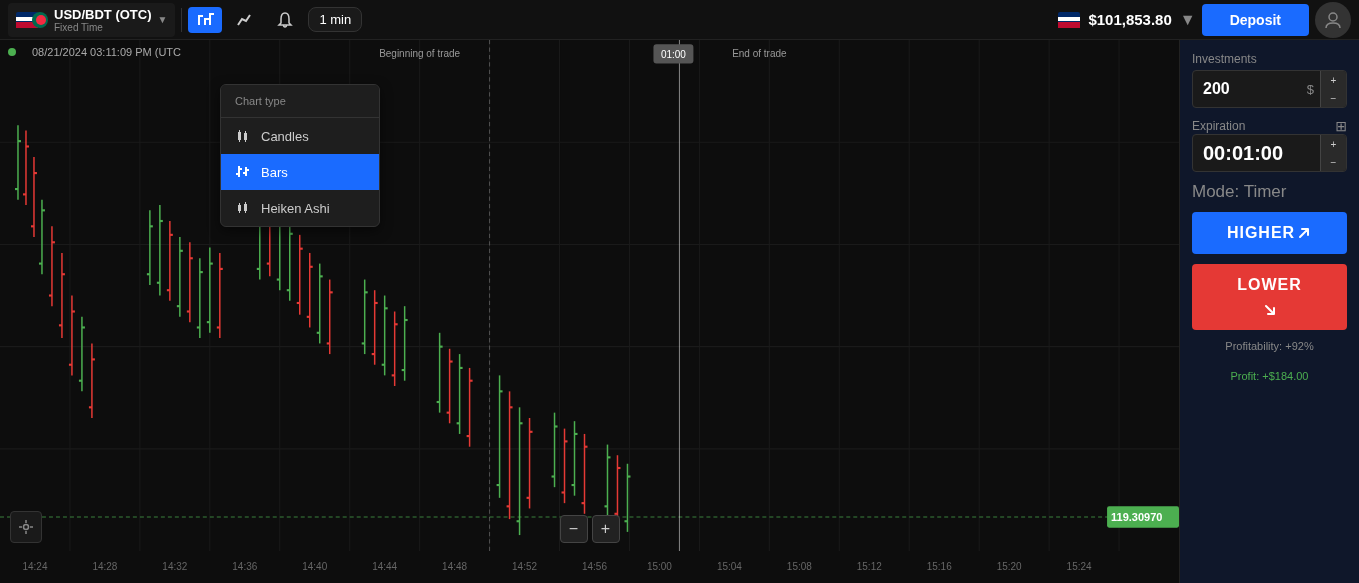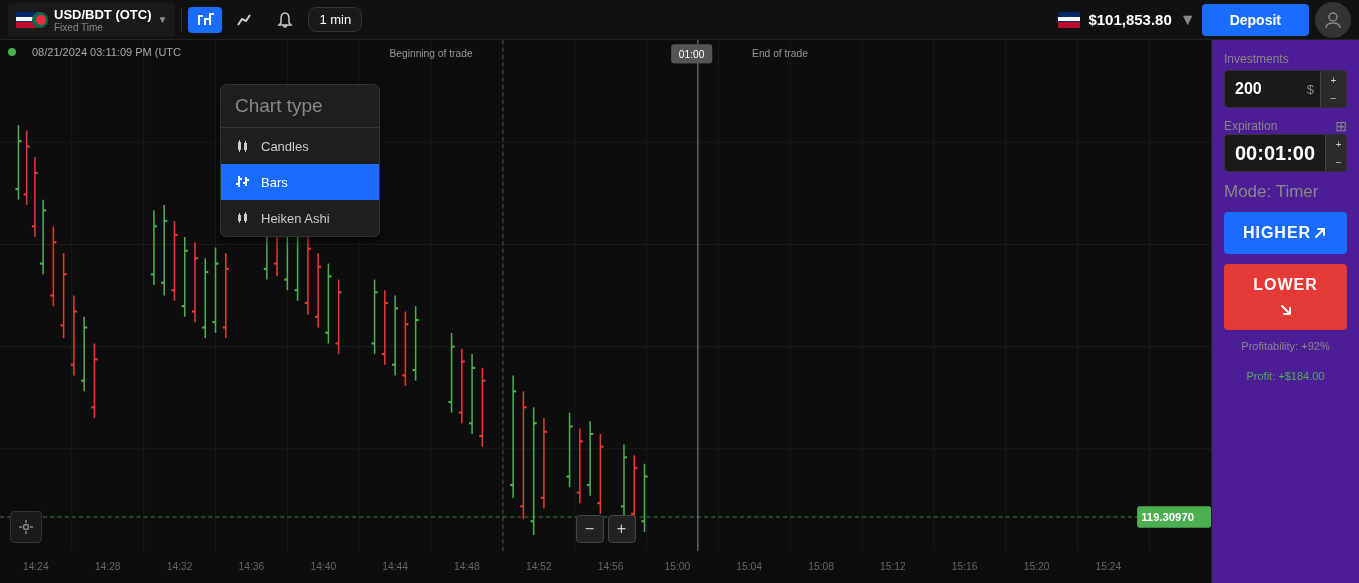--- a/index.html
+++ b/index.html
@@ -140,21 +140,21 @@
       background: #1e1e1e;
       border: 1px solid #333;
       border-radius: 6px;
       z-index: 100;
       width: 160px;
       overflow: hidden;
       box-shadow: 0 4px 12px rgba(0,0,0,0.5);
     }
     .dropdown-title {
       padding: 10px 14px;
-      font-size: 19px;
+      font-size: 11px;
       color: #888;
       border-bottom: 1px solid #333;
       background: #1e1e1e;
     }
     .dropdown-item {
       display: flex;
       align-items: center;
       gap: 10px;
       padding: 10px 14px;
       font-size: 13px;
@@ -197,22 +197,22 @@
       cursor: pointer;
       display: flex;
       align-items: center;
       justify-content: center;
       color: #888;
       font-size: 16px;
     }
 
     
     .right-panel {
-      width: 148px;
-      background: #4c1d95;
+      width: 180px;
+      background: #0f172a;
       padding: 12px;
       display: flex;
       flex-direction: column;
       gap: 10px;
       border-left: 1px solid #222;
       flex-shrink: 0;
     }
     .panel-label {
       font-size: 12px;
       color: #888;

